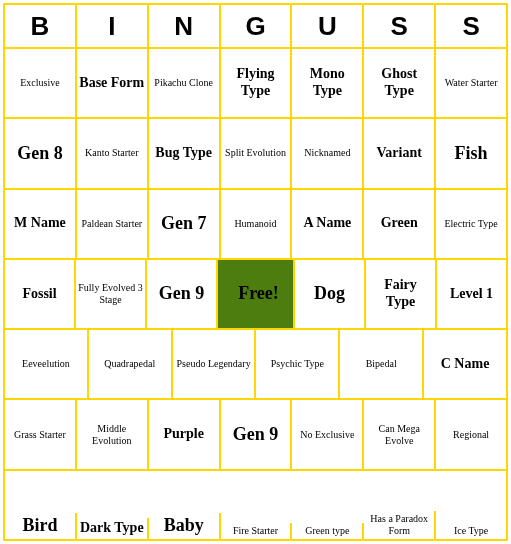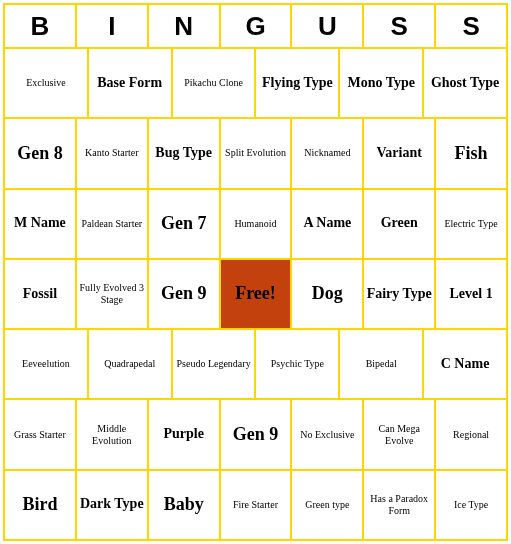--- a/index.html
+++ b/index.html
@@ -40,21 +40,21 @@
       flex-direction: column;
       flex: 1;
       font-family: Liberation Serif, serif;
     }
     .grid-row {
       display: flex;
       flex-direction: row;
       flex: 1;
       border-bottom: 2px solid #FFD700;
     }
-    .grid-row:last-child { border-bottom: none; }
+    .grid-row:last-child { border-bottom: none; align-items: flex-end; }
     .cell {
       flex: 1;
       border-right: 2px solid #FFD700;
       display: flex;
       align-items: center;
       justify-content: center;
       text-align: center;
       padding: 2px;
       font-size: 11px;
       line-height: 1.2;
@@ -67,21 +67,22 @@
     .cell.medium {
       font-size: 14px;
       font-weight: bold;
     }
     .cell.small {
       font-size: 10px;
     }
     .free-cell {
       font-size: 18px;
       font-weight: bold;
-      background: #c2410c;
+      background: #4d7c0f;
+      padding-left: 8px;
     }
   </style>
 </head>
 <body>
 
 <div class="bingo-card">
   <div class="header-row">
   <div class="header-cell">B</div>
       <div class="header-cell">I</div>
       <div class="header-cell">N</div>
@@ -91,20 +92,21 @@
       <div class="header-cell">S</div>
     </div>
   <div class="grid">
   <div class="grid-row">
         <div class="cell small">Exclusive</div>
         <div class="cell medium">Base Form</div>
         <div class="cell small">Pikachu Clone</div>
         <div class="cell medium">Flying Type</div>
         <div class="cell medium">Mono Type</div>
         <div class="cell medium">Ghost Type</div>
+        <div class="cell small">Water Starter</div>
       </div>
       <div class="grid-row">
         <div class="cell large">Gen 8</div>
         <div class="cell small">Kanto Starter</div>
         <div class="cell medium">Bug Type</div>
         <div class="cell small">Split Evolution</div>
         <div class="cell small">Nicknamed</div>
         <div class="cell medium">Variant</div>
         <div class="cell large">Fish</div>
       </div>

